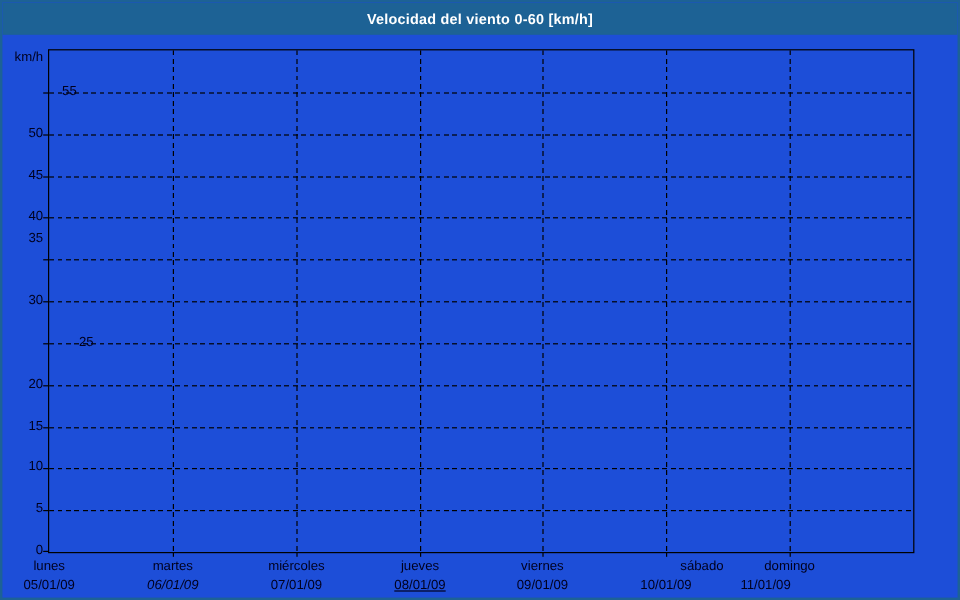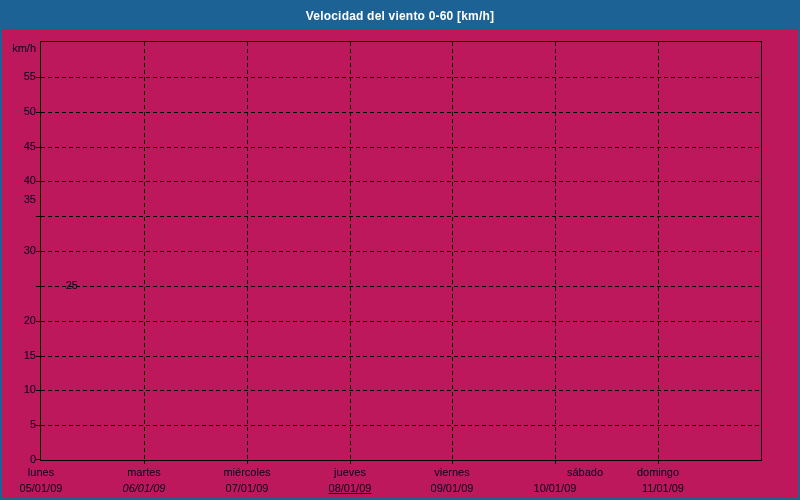--- a/index.html
+++ b/index.html
@@ -1,21 +1,21 @@
 <!DOCTYPE html>
 <html><head>
 <meta charset="utf-8">
 <style>
   html,body { margin:0; padding:0; background:#fff; }
   #app {
     position:relative;
     width:800px; height:500px;
     box-sizing:border-box;
     border:2px solid #1d6295;
-    background:#be185d;
+    background:#1d4ed8;
     font-family:"Liberation Sans", sans-serif;
     overflow:hidden;
   }
   .header {
     position:absolute; top:0; left:0; right:0; height:27px;
     background:#1d6295;
     display:flex; align-items:center; justify-content:center;
   }
   .header .title {
     color:#ffffff; font-size:12px; font-weight:bold; letter-spacing:0.2px;
@@ -106,28 +106,28 @@
     <div class="ylab" style="top: 416px;">5</div>
     <div class="ylab" style="top: 381px;">10</div>
     <div class="ylab" style="top: 347px;">15</div>
     <div class="ylab" style="top: 312px;">20</div>
     <div class="ylab" style="top: 277px; padding-left: 42px;">25</div>
     <div class="ylab" style="top: 242px;">30</div>
     <div class="ylab" style="top: 191px;">35</div>
     <div class="ylab" style="top: 172px;">40</div>
     <div class="ylab" style="top: 138px;">45</div>
     <div class="ylab" style="top: 103px;">50</div>
-    <div class="ylab" style="top: 68px;">55</div>
+    <div class="ylab" style="top: 68px; margin-left: 28px;">55</div>
     <div class="xlab day" style="left: -21px;">lunes</div>
     <div class="xlab date" style="left: -21px;">05/01/09</div>
     <div class="xlab day" style="left: 82px;">martes</div>
     <div class="xlab date" style="left: 82px; font-style: italic;">06/01/09</div>
     <div class="xlab day" style="left: 185px;">miércoles</div>
     <div class="xlab date" style="left: 185px;">07/01/09</div>
     <div class="xlab day" style="left: 288px;">jueves</div>
     <div class="xlab date" style="left: 288px; text-decoration: underline;">08/01/09</div>
     <div class="xlab day" style="left: 390px;">viernes</div>
     <div class="xlab date" style="left: 390px;">09/01/09</div>
     <div class="xlab day" style="left: 481px; text-align: right;">sábado</div>
     <div class="xlab date" style="left: 493px;">10/01/09</div>
     <div class="xlab day" style="left: 596px;">domingo</div>
-    <div class="xlab date" style="left: 601px;">11/01/09</div>
+    <div class="xlab date" style="left: 576px;">11/01/09</div>
   </div>
 
 </body></html>

